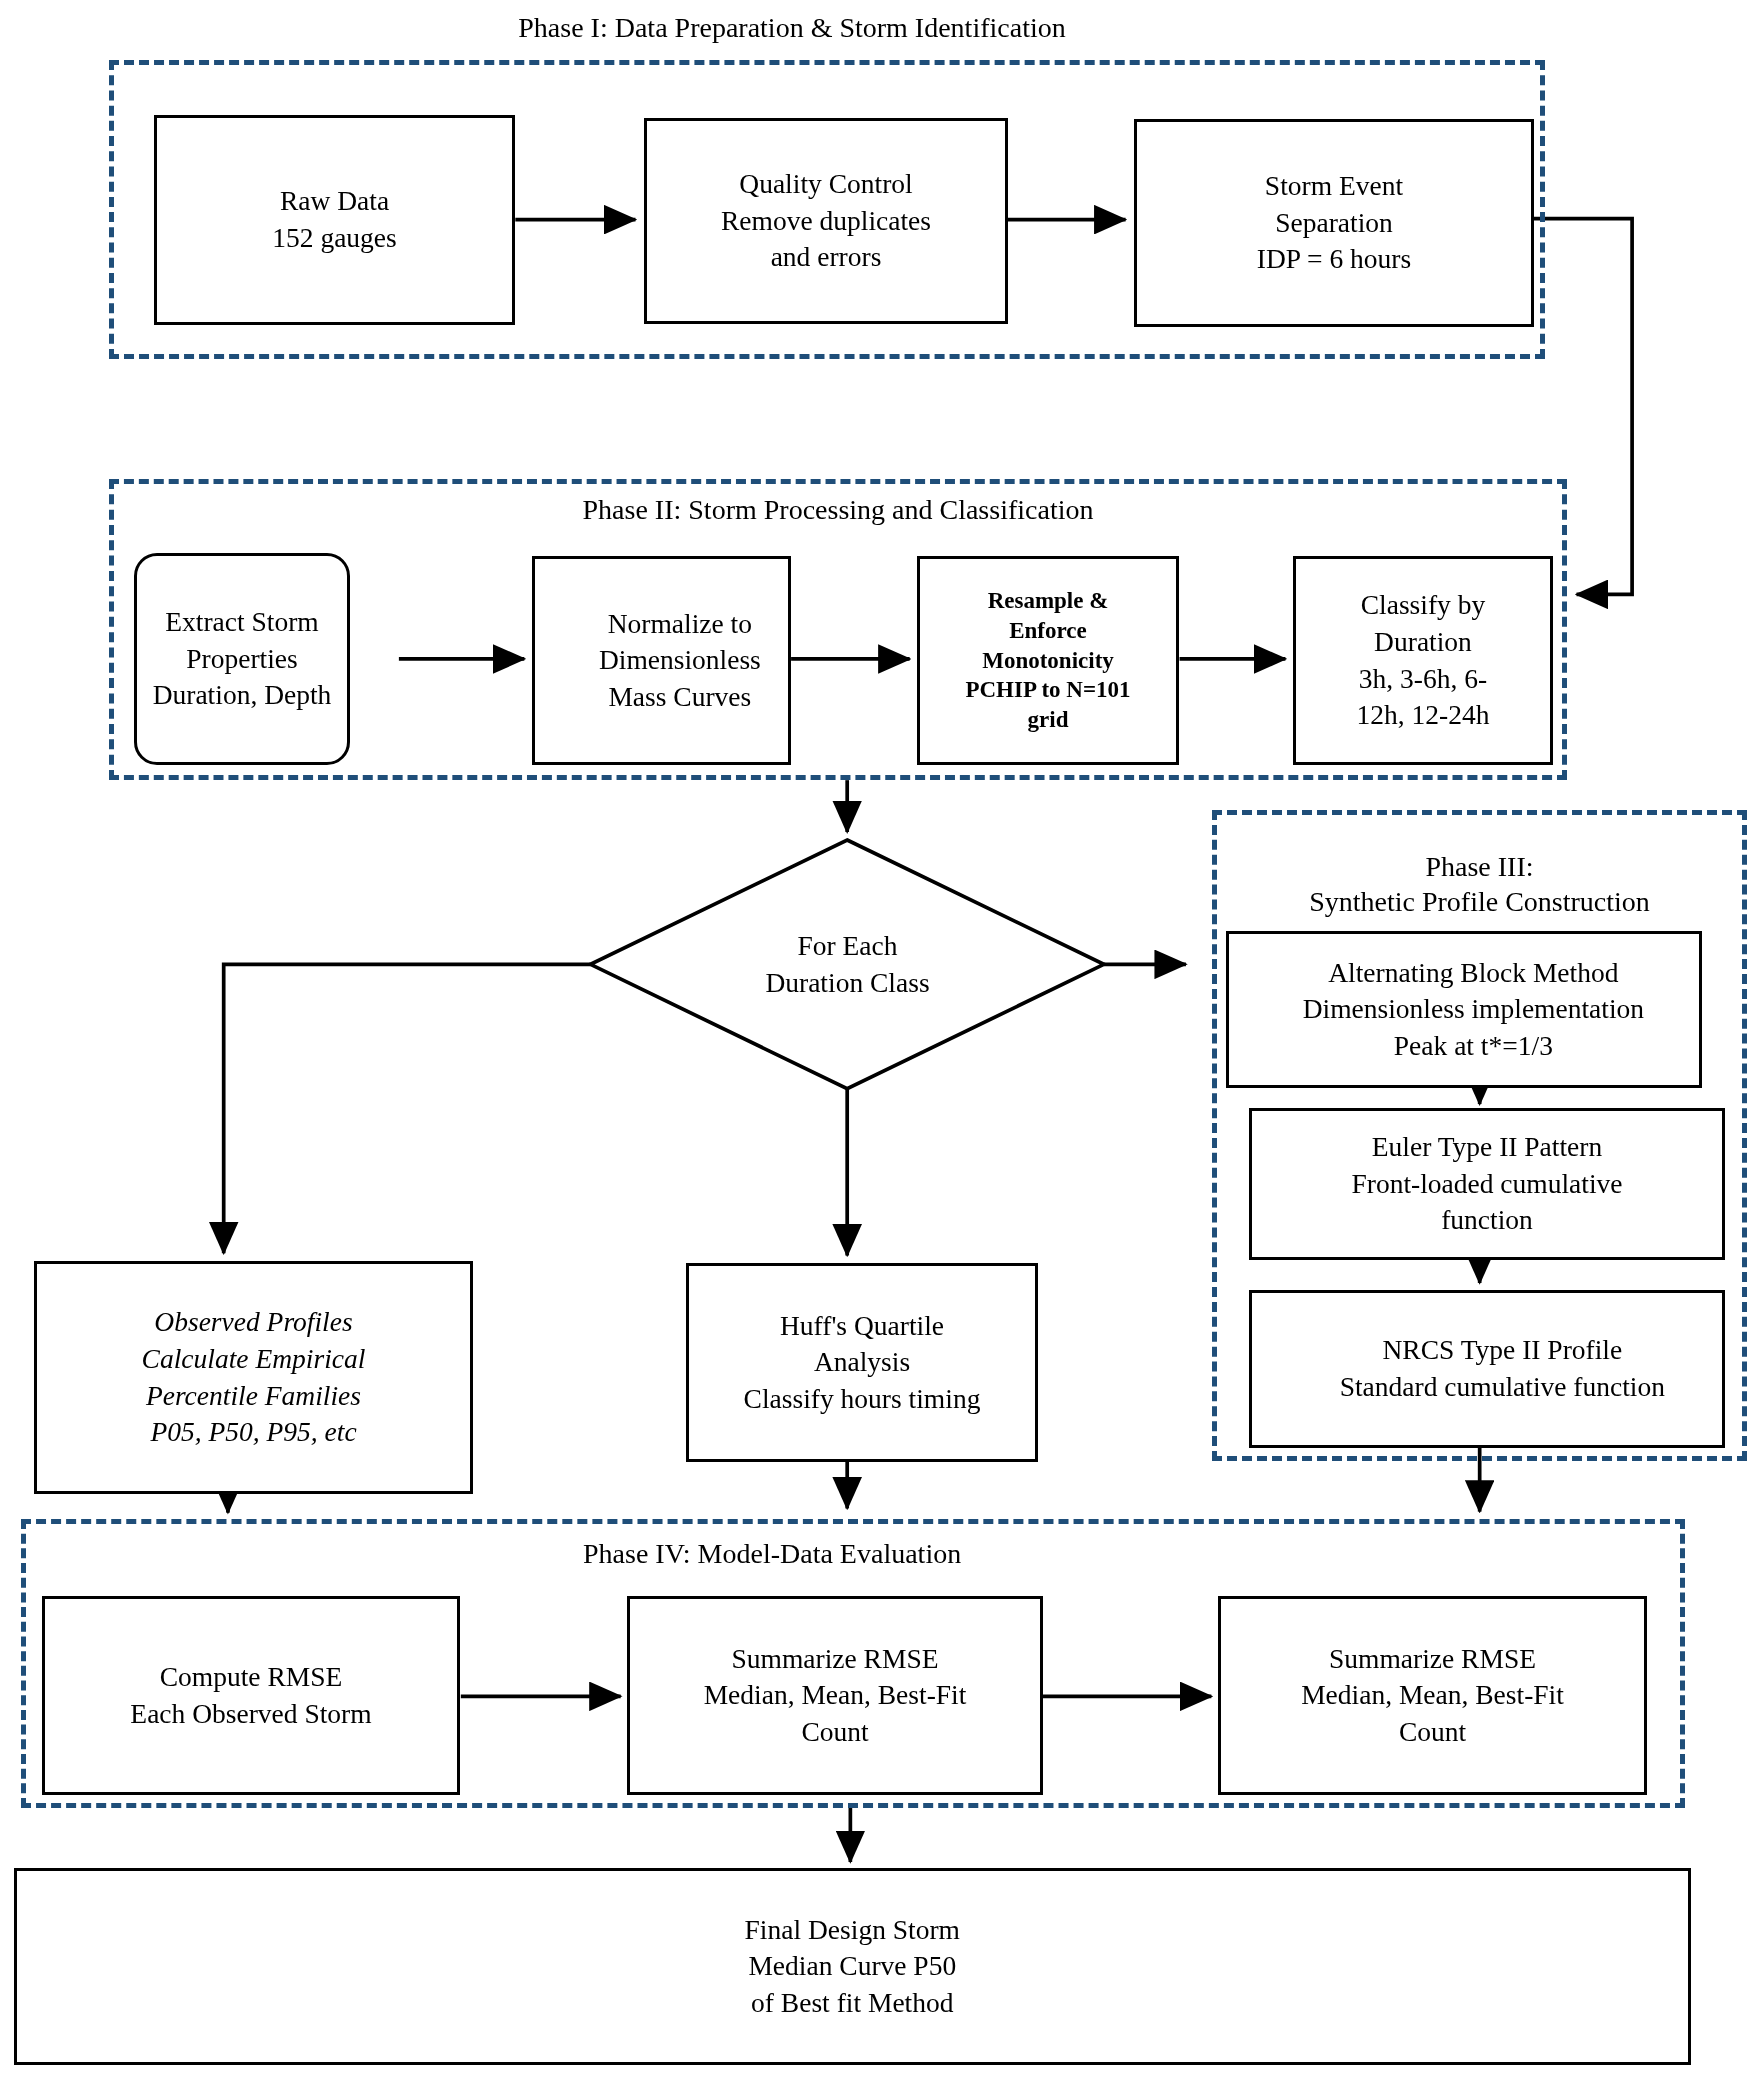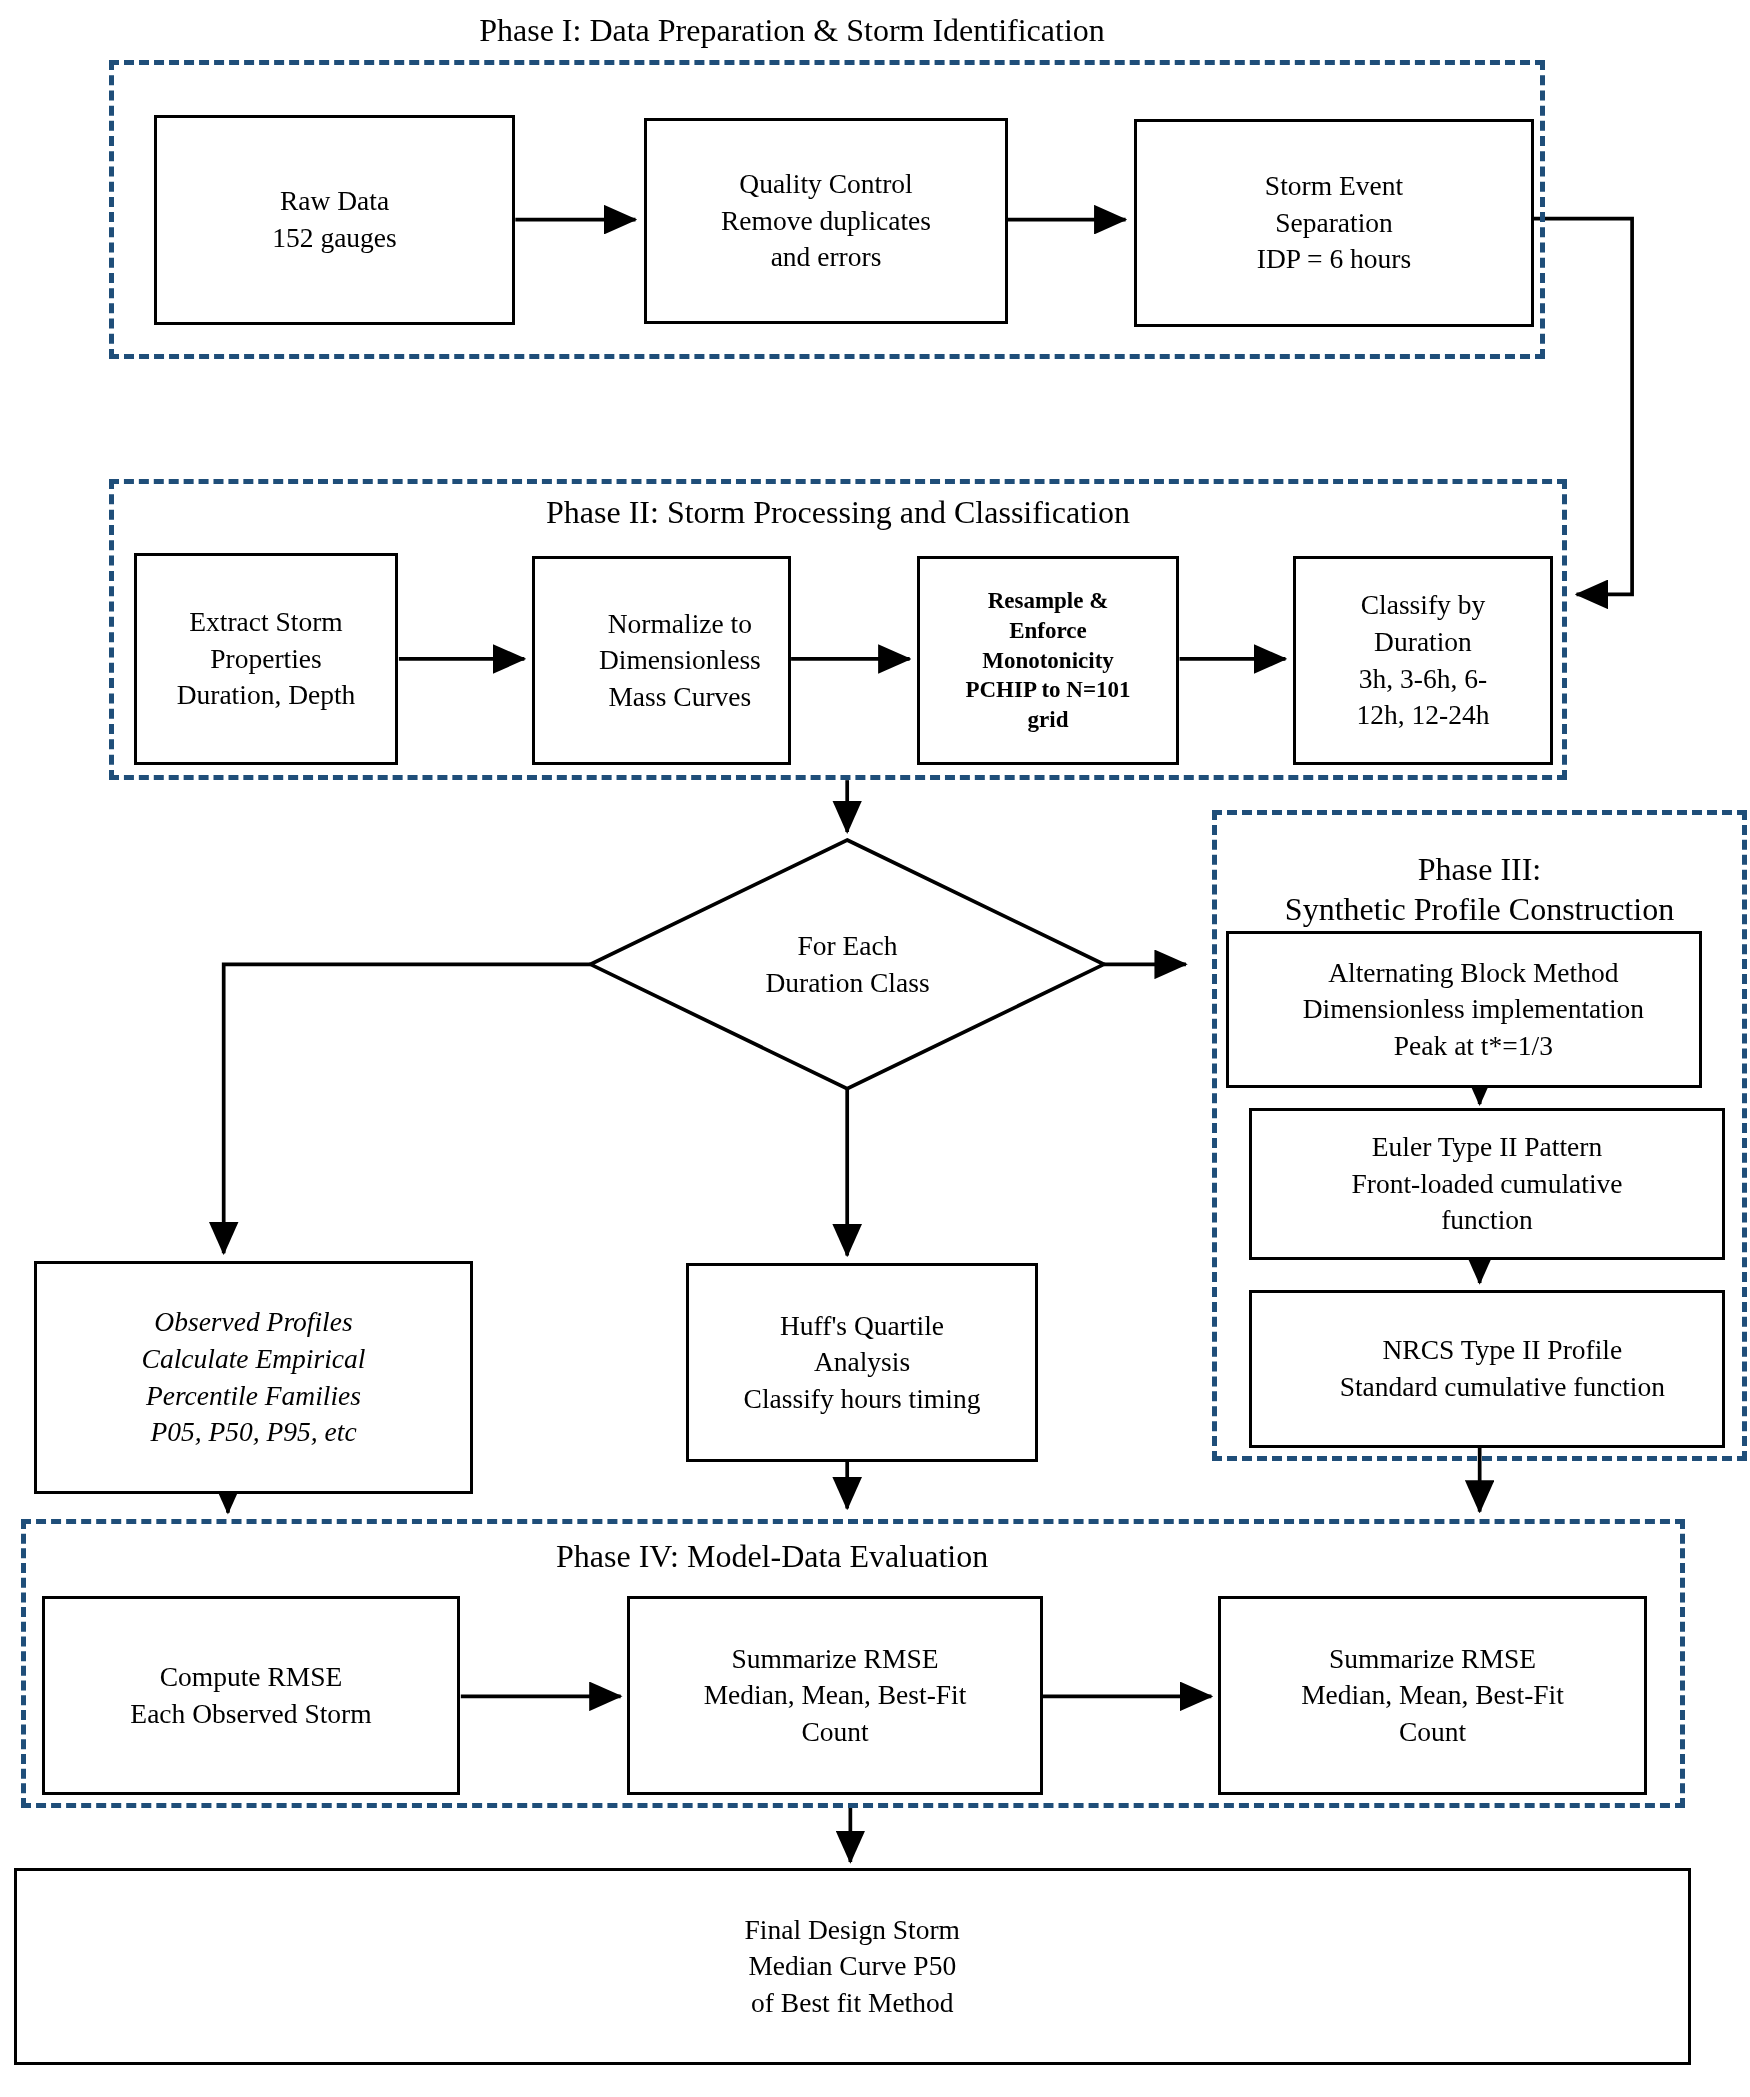--- a/index.html
+++ b/index.html
@@ -20,21 +20,21 @@
   }
   .phase{
     position:absolute;
     border:5.8px dashed var(--dash);
     box-sizing:border-box;
     background:transparent;
   }
   .phase-title{
     position:absolute;
     text-align:center;
-    font-size:32px;
+    font-size:28px;
     line-height:1.25;
     white-space:pre-line;
     color:var(--ink);
   }
   .node{
     position:absolute;
     border:3.7px solid var(--border);
     background:var(--bg);
     box-sizing:border-box;
     display:flex;
@@ -113,21 +113,21 @@
 152 gauges</div>
   <div class="node" style="left:644px;top:118px;width:364px;height:206px;">Quality Control
 Remove duplicates
 and errors</div>
   <div class="node" style="left:1134px;top:111px;width:400px;height:208px;margin-top:8px;">Storm Event
 Separation
 IDP = 6 hours</div>
 
   <div class="phase" style="left:109px;top:479px;width:1458px;height:301px;"></div>
   <div class="phase-title" style="left:109px;top:492px;width:1458px;">Phase II: Storm Processing and Classification</div>
-  <div class="node" style="left:134px;top:553px;width:264px;height:212px;">Extract Storm
+  <div class="node" style="left:134px;top:553px;width:216px;height:212px;border-radius:23px;">Extract Storm
 Properties
 Duration, Depth</div>
   <div class="node" style="left:532px;top:556px;width:259px;height:209px;padding-left:42px;">Normalize to
 Dimensionless
 Mass Curves</div>
   <div class="node small" style="left:917px;top:556px;width:262px;height:209px;">Resample &amp;
 Enforce
 Monotonicity
 PCHIP to N=101
 grid</div>

